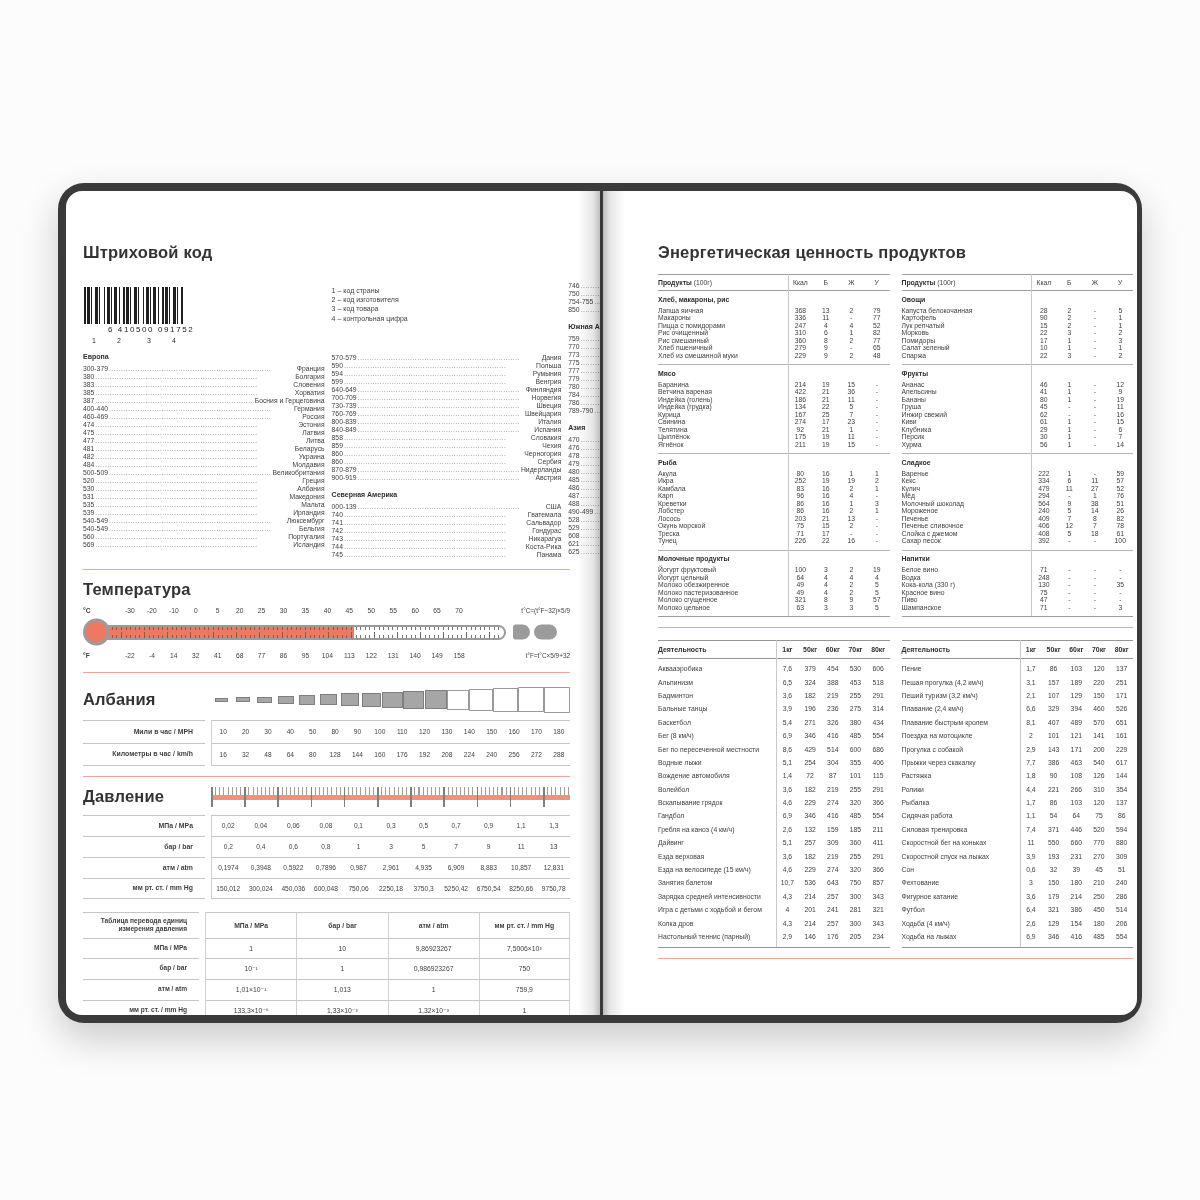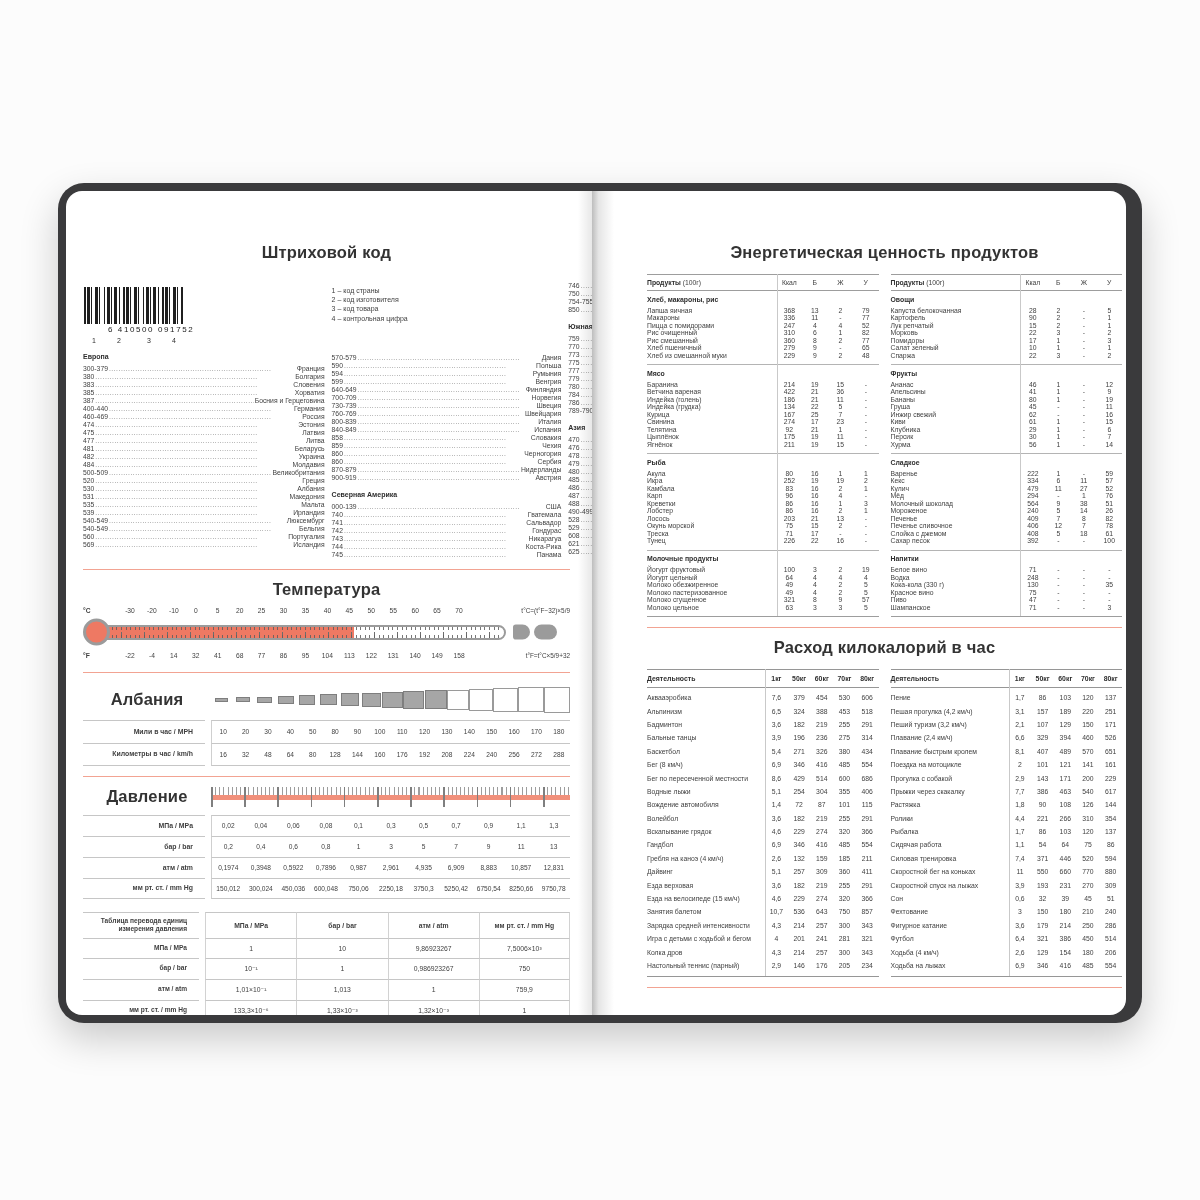--- a/index.html
+++ b/index.html
@@ -1,27 +1,27 @@
 <!DOCTYPE html>
 <html><head>
 <meta charset="utf-8">
 <style>
   * { margin:0; padding:0; box-sizing:border-box; }
   html,body { width:1200px; height:1200px; background:#fcfcfc; font-family:"Liberation Sans","DejaVu Sans",sans-serif; color:#3f3f3f; }
   .spread { position:absolute; left:58px; top:183px; width:1084px; height:840px; }
   .cover { position:absolute; inset:0; background:#3a3a3c; border-radius:26px; box-shadow:0 16px 38px rgba(0,0,0,.20); }
   .page { position:absolute; top:8px; height:824px; background:#ffffff; overflow:hidden; }
   .page.left  { left:8px;  width:534px; border-radius:16px 0 0 16px; padding:52px 30px 0 17px; }
-  .page.right { right:16px; width:534px; border-radius:0 16px 16px 0; padding:52px 4px 0 55px; }
+  .page.right { right:5px; width:534px; border-radius:0 16px 16px 0; padding:52px 4px 0 55px; }
   .page.left::after  { content:''; position:absolute; top:0; right:0; bottom:0; width:22px;
     background:linear-gradient(90deg, rgba(0,0,0,0), rgba(0,0,0,.10) 70%, rgba(0,0,0,.26)); }
   .page.right::before{ content:''; position:absolute; top:0; left:0; bottom:0; width:22px;
     background:linear-gradient(270deg, rgba(0,0,0,0), rgba(0,0,0,.10) 70%, rgba(0,0,0,.26)); }
 
-  .title { font-size:16.5px; font-weight:600; color:#333; letter-spacing:.2px;text-align:center; }
+  .title { font-size:16.5px; font-weight:600; color:#333; letter-spacing:.2px; }
   .divider { border:none; border-top:1.6px solid #f2a392; margin:10px 0; }
 
   
   .bc-grid { display:grid; grid-template-columns:repeat(4,1fr); column-gap:7px; margin-top:20px; align-items:start; }
   .bc-head { font-size:7px; font-weight:700; color:#2e2e2e; margin:9px 0 5px; }
   .bc-entry { display:flex; align-items:baseline; font-size:6.8px; line-height:8px; }
   .bc-code { white-space:nowrap; }
   .bc-dots { flex:1; overflow:hidden; margin:0 1px; color:#777; }
   .bc-dots::after { content:"...................................................................."; display:block; white-space:nowrap; letter-spacing:.5px; }
   .bc-country { text-align:right; max-width:78%; }
@@ -1323,21 +1323,20 @@
                 </div>
               </div>
             </div>
         </div>
       </div>
     </section>
 
     <hr class="divider">
 
     <section class="sec-cal">
-      <h2 class="title">Расход килокалорий в час</h2>
       <div class="a-cols">
         <div class="a-table">
           <div class="a-head">
             <span class="a-hname">Деятельность</span>
             <span class="a-hvals">
                 <span class="cell">1кг</span>
                 <span class="cell">50кг</span>
                 <span class="cell">60кг</span>
                 <span class="cell">70кг</span>
                 <span class="cell">80кг</span>

